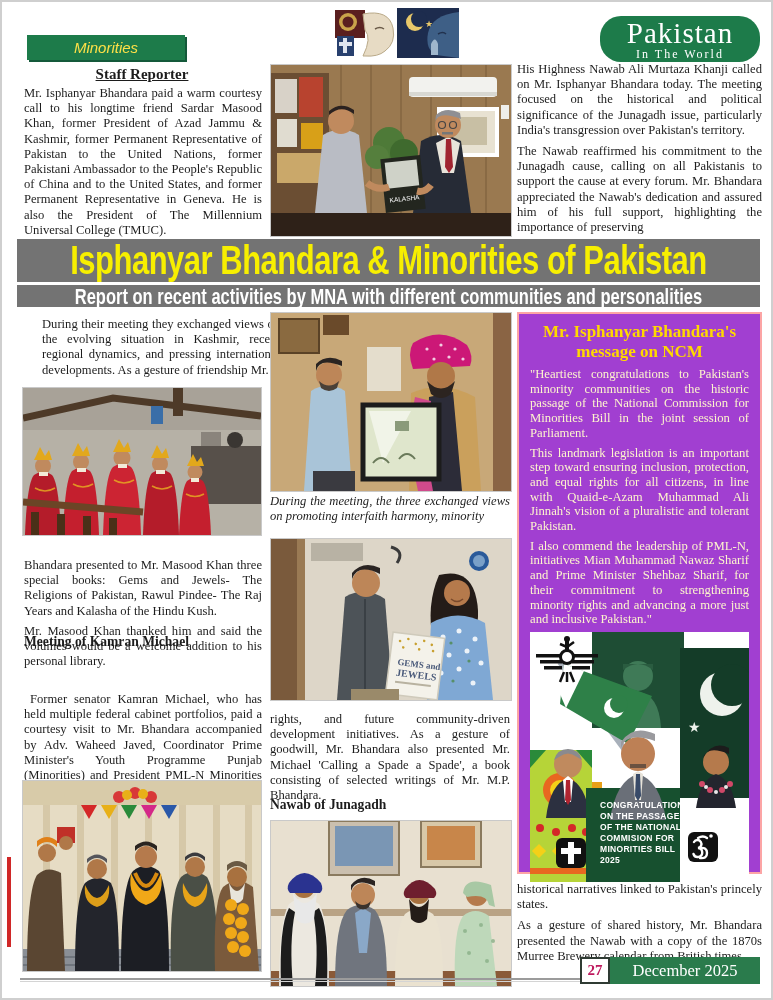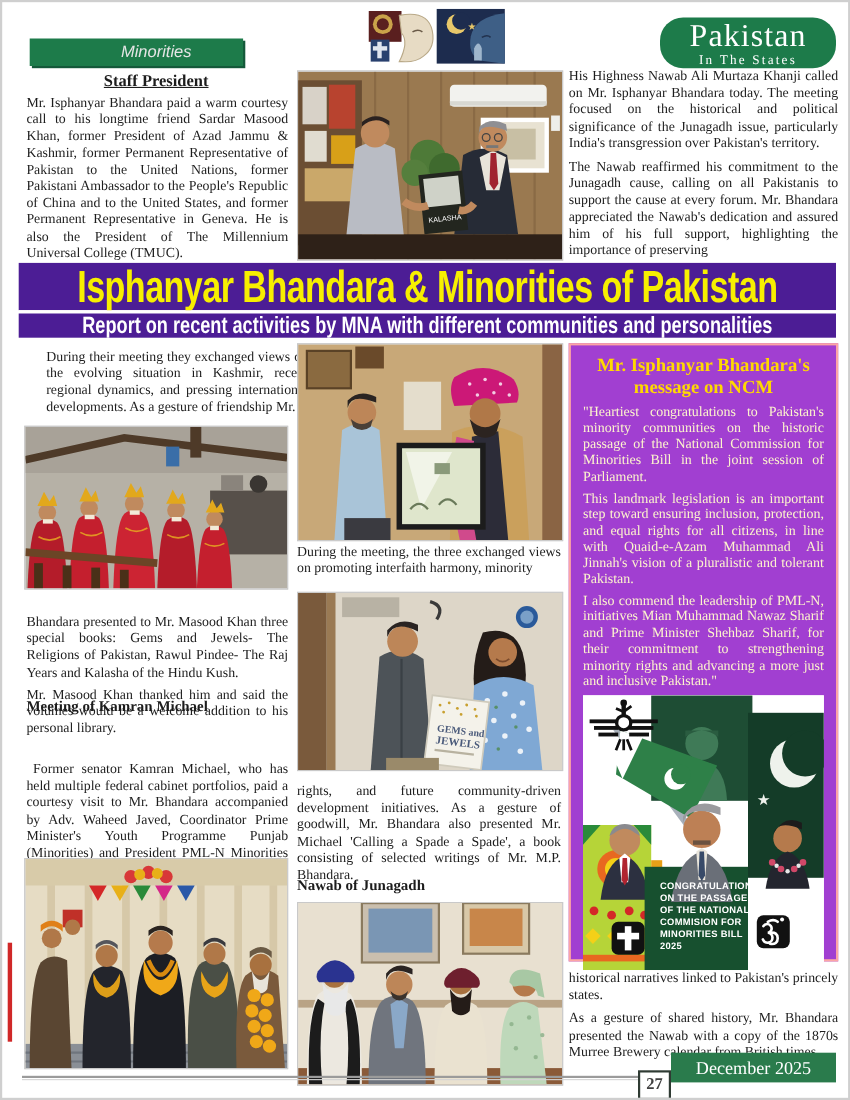--- a/index.html
+++ b/index.html
@@ -5,54 +5,54 @@
   html,body{margin:0;padding:0;background:#e9e9e9;}
   #page{position:relative;width:773px;height:1000px;background:#ffffff;margin:0 auto;
         border:2px solid #cfcfcf;box-sizing:border-box;overflow:hidden;
         font-family:"Liberation Serif",serif;color:#1c1c1c;}
   .abs{position:absolute;}
   .body-text{font-size:12.6px;line-height:15.2px;text-align:justify;color:#1d1d1d;}
   .body-text p{margin:0 0 6px 0;}
   .col-head{font-weight:bold;font-size:13.6px;}
   .photo{position:absolute;overflow:hidden;border:1px solid #c9c9c9;background:#ddd;}
   .photo svg{display:block;width:100%;height:100%;}
-  .kicker{background:#1d7b4a;color:#e5e5e5;font-family:"Liberation Sans",sans-serif;
+  .kicker{background:#1d7b4a;color:#fde047;font-family:"Liberation Sans",sans-serif;
           font-style:italic;font-size:15px;display:flex;align-items:center;justify-content:center;
-          box-shadow:2px 2px 0 #14593a;padding-left:36px;}
+          box-shadow:2px 2px 0 #14593a;}
   .byline{font-weight:bold;text-decoration:underline;font-size:15px;text-align:center;}
   .masthead{background:#1d7b4a;color:#fff;text-align:center;padding-top:2px;border-radius:21px;}
   .masthead .mh1{font-size:29px;line-height:30px;letter-spacing:1px;}
   .masthead .mh2{font-size:12px;line-height:12px;letter-spacing:2px;}
-  .banner-strip{background:#4c1d95;display:flex;align-items:center;justify-content:center;overflow:hidden;}
+  .banner-strip{background:#737373;display:flex;align-items:center;justify-content:center;overflow:hidden;}
   .banner-main{color:#f7ef00;font-family:"Liberation Sans",sans-serif;font-weight:700;
                font-size:31px;white-space:nowrap;transform:scaleY(1.32);letter-spacing:-0.5px;}
   .banner-sub{color:#ffffff;font-family:"Liberation Sans",sans-serif;font-weight:700;
               font-size:16.5px;white-space:nowrap;transform:scaleY(1.3);}
   .ncm-box{background:#a13fd1;border:2px solid #fca5a5;box-sizing:border-box;padding:8px 11px 0 11px;}
   .ncm-title{color:#ffd900;font-weight:bold;font-size:17px;line-height:20px;text-align:center;margin-bottom:5px;}
   .ncm-body{color:#fdf4cd;font-size:12.7px;line-height:14.7px;text-align:justify;}
   .ncm-body p{margin:0 0 5px 0;}
   .poster-text div{color:#fff;font-family:"Liberation Sans",sans-serif;font-weight:700;
                    font-size:8.5px;line-height:11px;letter-spacing:0.3px;}
   .rule{position:absolute;background:#9b9b9b;}
   .rule2{position:absolute;background:#d4d4d4;}
-  .pageno{background:#fff;border:2px solid #2f3b33;color:#404040;font-weight:bold;font-size:15px;
-          display:flex;align-items:center;justify-content:center;box-sizing:border-box;margin-top:16px;}
+  .pageno{background:#fff;border:2px solid #2f3b33;color:#be185d;font-weight:bold;font-size:15px;
+          display:flex;align-items:center;justify-content:center;box-sizing:border-box;}
   .datebox{background:#2a7b4c;color:#fff;font-size:16.5px;display:flex;align-items:center;justify-content:center;}
 </style>
 </head>
 <body>
 
 <div id="page">
 
   <div class="abs kicker" style="left:25px;top:33px;width:158px;height:25px;">
     <span>Minorities</span>
   </div>
 
-  <div class="abs byline" style="left:20px;top:64px;width:240px;">Staff President</div>
+  <div class="abs byline" style="left:20px;top:64px;width:240px;">Staff Reporter</div>
 
   <div class="abs body-text" style="left:22px;top:84px;width:238px;height:150px;">
     <p>Mr. Isphanyar Bhandara paid a warm courtesy call to his longtime friend Sardar Masood Khan, former President of Azad Jammu &amp; Kashmir, former Permanent Representative of Pakistan to the United Nations, former Pakistani Ambassador to the People's Republic of China and to the United States, and former Permanent Representative in Geneva. He is also the President of The Millennium Universal College (TMUC).</p>
   </div>
 
   <div class="abs" style="left:333px;top:6px;width:124px;height:50px;">
     <svg viewBox="0 0 124 50" width="124" height="50">
       <rect x="0" y="2" width="30" height="28" fill="#5a1f1f"></rect>
       <circle cx="13" cy="14" r="9" fill="#caa34a"></circle>
         <circle cx="13" cy="14" r="5.5" fill="#5a1f1f"></circle>
@@ -66,21 +66,21 @@
         <circle cx="84" cy="11" r="8" fill="#1d2c4e"></circle>
       <text x="90" y="19" font-size="9" fill="#e8c86a" font-family="Liberation Sans,sans-serif">★</text>
       <path d="M124,4 Q97,7 93,25 Q90,41 101,47 L124,50 Z" fill="#3e5f86"></path>
       <path d="M103,26 q5,-3 8,0" stroke="#22324e" stroke-width="1.5" fill="none"></path>
       <path d="M96,36 q4,-9 7,0 l0,11 -7,0 z" fill="#9fb6cc"></path>
     </svg>
   </div>
 
   <div class="abs masthead" style="left:598px;top:14px;width:160px;height:44px;">
     <div class="mh1">Pakistan</div>
-    <div class="mh2">In The States</div>
+    <div class="mh2">In The World</div>
   </div>
 
   <div class="photo" style="left:268px;top:62px;width:240px;height:171px;">
     <svg viewBox="0 0 240 171">
       <rect width="240" height="171" fill="#9a7950"></rect>
       <g stroke="#7a5c3a" stroke-width="2" opacity="0.5">
         <path d="M70,0V171M100,0V171M130,0V171M160,0V171M190,0V171M215,0V171"></path>
       </g>
       <rect x="0" y="8" width="58" height="150" fill="#6b4e33"></rect>
       <rect x="4" y="14" width="22" height="34" fill="#d8d2c8"></rect>
@@ -300,21 +300,21 @@
       <path d="M156,68 q14,15 28,0 l-4,13 q-10,8 -20,0 z" fill="#2c2420"></path>
       <g>
         <rect x="92" y="92" width="76" height="74" fill="#dfe6cc" stroke="#1c1c1c" stroke-width="5"></rect>
         <polygon points="98,98 140,98 112,150" fill="#ffffff" opacity="0.55"></polygon>
         <path d="M102,150 q8,-10 16,0 M128,146 q8,-10 16,0" stroke="#6a7a5a" stroke-width="2" fill="none"></path>
         <rect x="124" y="108" width="14" height="10" fill="#8a9a7a"></rect>
       </g>
     </svg>
   </div>
 
-  <div class="abs body-text" style="left:268px;top:492px;width:240px;">
+  <div class="abs body-text" style="left:268px;top:492px;width:240px;font-style:italic;">
     <p>During the meeting, the three exchanged views on promoting interfaith harmony, minority</p>
   </div>
 
   <div class="photo" style="left:268px;top:536px;width:240px;height:161px;">
     <svg viewBox="0 0 240 161">
       <rect width="240" height="161" fill="#ddd6c8"></rect>
       <rect x="0" y="0" width="26" height="161" fill="#7a5a3c"></rect>
       <rect x="26" y="0" width="8" height="161" fill="#9a7a54"></rect>
       <rect x="40" y="4" width="52" height="18" fill="#b8b2a4"></rect>
       <path d="M120,8 q14,4 6,16" stroke="#3a3a3a" stroke-width="3" fill="none"></path>

